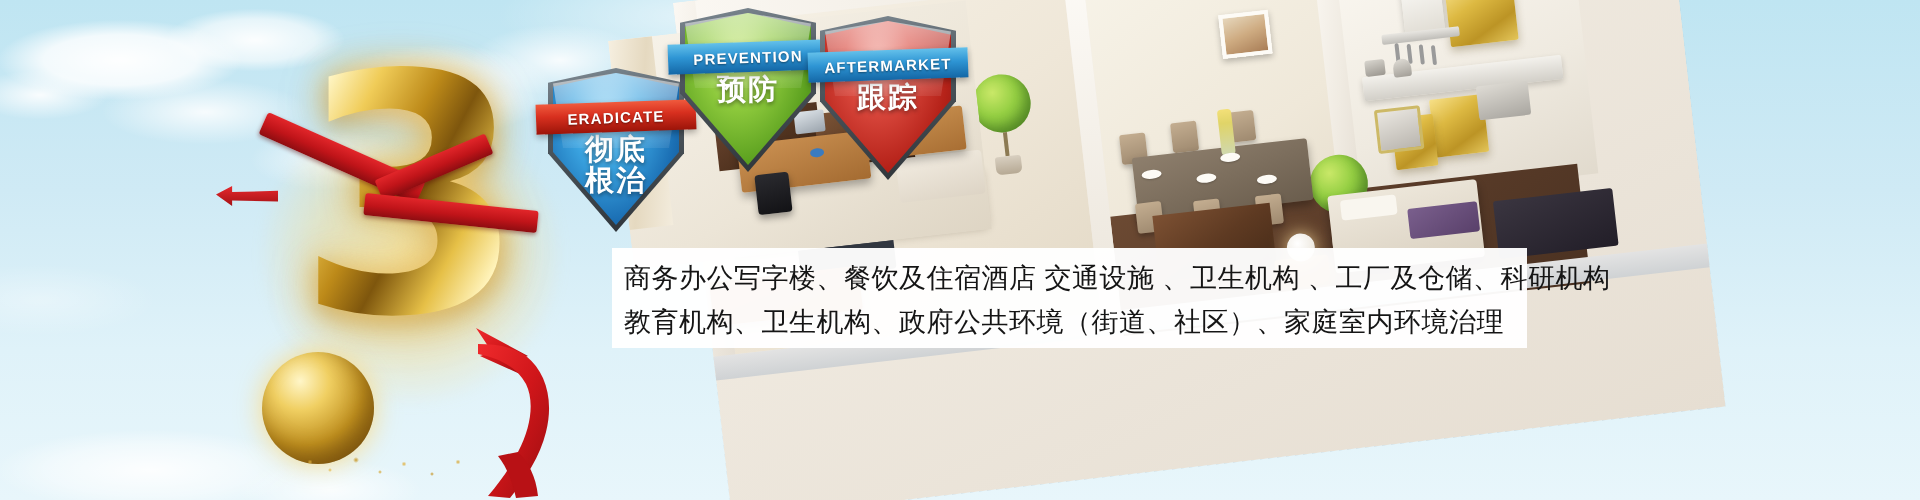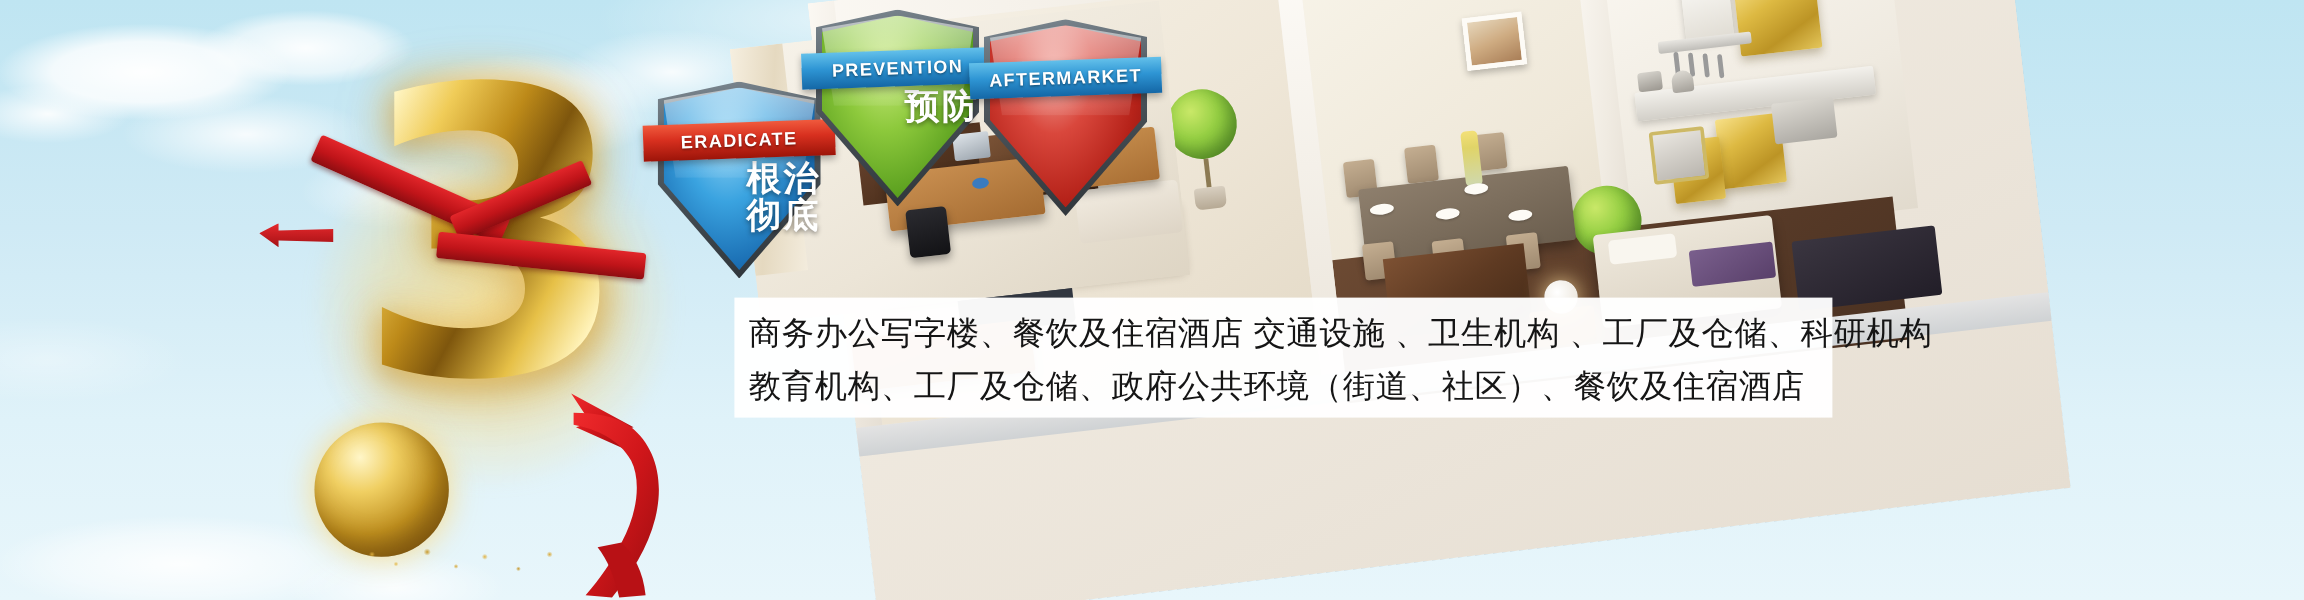--- a/index.html
+++ b/index.html
@@ -423,21 +423,21 @@
   .rb-red {
     background:linear-gradient(180deg,#f05a3d 0%,#d8301f 42%,#9c1409 100%);
     top:34px;
   }
   .rb-blue {
     background:linear-gradient(180deg,#63c0ea 0%,#2e95d4 45%,#1467a6 100%);
     top:34px;
   }
   .sh-cn {
     position:absolute; left:0; right:0; top:66px;
-    text-align:right;
+    text-align:center;
     color:#fff;
     font-size:29px;
     font-weight:bold;
     line-height:1.08;
     letter-spacing:2px;
     text-shadow:0 2px 4px rgba(0,0,0,.45);
   }
   .sh-cn span { display:block; }
 
   #shield-eradicate  { left:548px; top:68px;  }
@@ -603,44 +603,45 @@
                L40 198 C56 178, 70 156, 76 132 C84 100, 76 72, 56 56 C42 46, 24 44, 8 44 Z" fill="url(#rgrad)"></path>
       <path d="M48 152 C58 162, 66 176, 68 196 L46 198 C42 180, 36 166, 28 156 Z" fill="#b81115"></path>
     </svg>
   </div>
 
   <div class="shield shield-blue" id="shield-eradicate">
     <div class="sh-outline"></div>
     <div class="sh-inner"></div>
     <div class="sh-gloss"></div>
     <div class="sh-cn">
+      <span>彻底</span>
       <span>根治</span>
-      <span>彻底</span>
     </div>
     <div class="sh-ribbon rb-red">ERADICATE</div>
   </div>
 
   <div class="shield shield-green" id="shield-prevention">
     <div class="sh-outline"></div>
     <div class="sh-inner"></div>
     <div class="sh-gloss"></div>
     <div class="sh-cn">
       <span>预防</span>
     </div>
     <div class="sh-ribbon rb-blue">PREVENTION</div>
   </div>
 
   <div class="shield shield-red" id="shield-aftermarket">
     <div class="sh-outline"></div>
     <div class="sh-inner"></div>
     <div class="sh-gloss"></div>
     <div class="sh-cn">
+      <span>跟踪</span>
     </div>
     <div class="sh-ribbon rb-blue">AFTERMARKET</div>
   </div>
 
   <div class="text-panel">
     <div class="tp-line">商务办公写字楼、餐饮及住宿酒店 交通设施 、卫生机构 、工厂及仓储、科研机构</div>
-    <div class="tp-line">教育机构、工厂及仓储、政府公共环境（街道、社区）、餐饮及住宿酒店</div>
+    <div class="tp-line">教育机构、卫生机构、政府公共环境（街道、社区）、家庭室内环境治理</div>
   </div>
 
 
 </div>
 
 </body></html>

